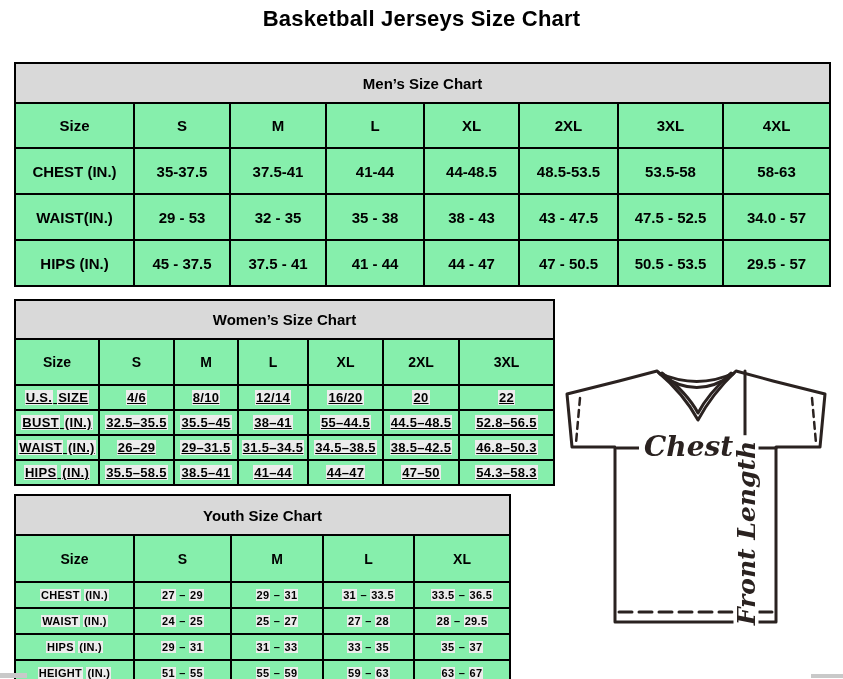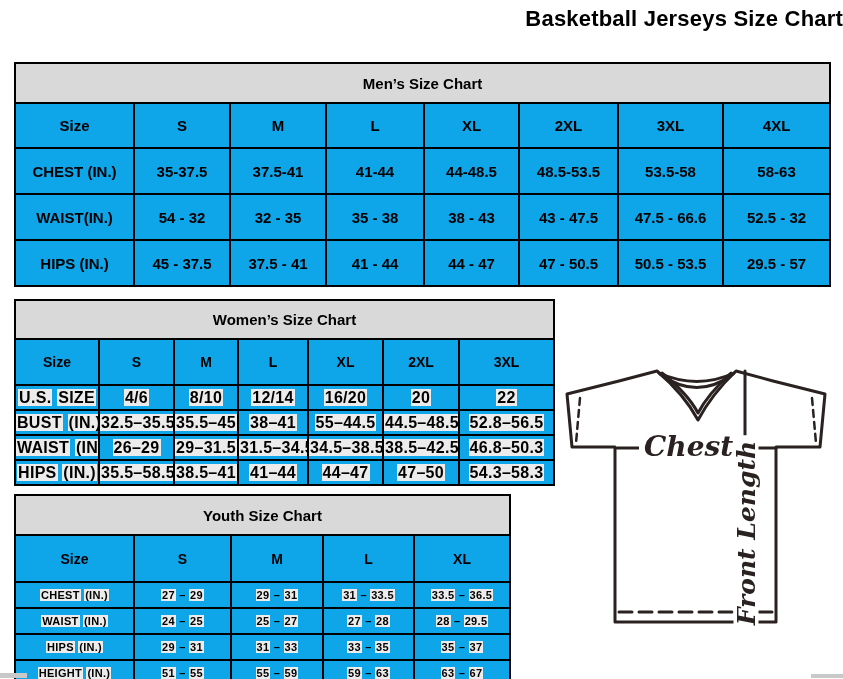--- a/index.html
+++ b/index.html
@@ -2,41 +2,41 @@
 <html><head>
 <meta charset="utf-8">
 <style>
   html,body{margin:0;padding:0;}
   body{
     width:843px;height:679px;position:relative;background:#ffffff;
     font-family:"Liberation Sans","DejaVu Sans",sans-serif;color:#000;
     overflow:hidden;
   }
   #page-title{
-    position:absolute;top:6px;left:0;width:843px;text-align:right;
+    position:absolute;top:6px;left:0;width:843px;text-align:center;
     font-size:22px;font-weight:bold;letter-spacing:.2px;
   }
   table.size-table{
-    position:absolute;border-collapse:collapse;table-layout:fixed;background:#0ea5e9;
+    position:absolute;border-collapse:collapse;table-layout:fixed;background:#86efac;
   }
   table.size-table td{
     border:2px solid #000;text-align:center;vertical-align:middle;
     font-weight:bold;padding:0;overflow:hidden;white-space:nowrap;
   }
   table.size-table td.band{background:#d9d9d9;font-size:15px;}
   
   #mens-table{left:14px;top:62px;width:815px;}
   #mens-table tr.band td{height:38px;}
   #mens-table tr.head td{height:43px;font-size:15px;}
   #mens-table tr.data td{height:44px;font-size:15px;}
   
   #womens-table{left:14px;top:299px;width:539px;padding-left:31px;}
   #womens-table tr.band td{height:37px;}
   #womens-table tr.head td{height:44px;font-size:14px;}
-  #womens-table tr.data td{height:23px;font-size:16px;letter-spacing:.3px;}
+  #womens-table tr.data td{height:23px;font-size:13px;letter-spacing:.3px;text-decoration:underline;}
   
   #youth-table{left:14px;top:494px;width:495px;}
   #youth-table tr.band td{height:38px;text-align:center;}
   #youth-table tr.head td{height:45px;font-size:14px;}
   #youth-table tr.data td{height:24px;font-size:11px;letter-spacing:.3px;}
   span.hl{background:#ececec;padding:0 1px;}
   
   #jersey-svg{position:absolute;left:558px;top:360px;width:285px;height:319px;}
   .diagram-label{
     position:absolute;font-family:"DejaVu Serif","Liberation Serif",serif;
@@ -87,27 +87,27 @@
         <td class="">35-37.5</td>
         <td class="">37.5-41</td>
         <td class="">41-44</td>
         <td class="">44-48.5</td>
         <td class="">48.5-53.5</td>
         <td class="">53.5-58</td>
         <td class="">58-63</td>
       </tr>
       <tr class="data">
         <td class="">WAIST(IN.)</td>
-        <td class="">54 - 32</td>
+        <td class="">29 - 53</td>
         <td class="">32 - 35</td>
         <td class="">35 - 38</td>
         <td class="">38 - 43</td>
         <td class="">43 - 47.5</td>
-        <td class="">47.5 - 66.6</td>
-        <td class="">52.5 - 32</td>
+        <td class="">47.5 - 52.5</td>
+        <td class="">34.0 - 57</td>
       </tr>
       <tr class="data">
         <td class="">HIPS (IN.)</td>
         <td class="">45 - 37.5</td>
         <td class="">37.5 - 41</td>
         <td class="">41 - 44</td>
         <td class="">44 - 47</td>
         <td class="">47 - 50.5</td>
         <td class="">50.5 - 53.5</td>
         <td class="">29.5 - 57</td>

